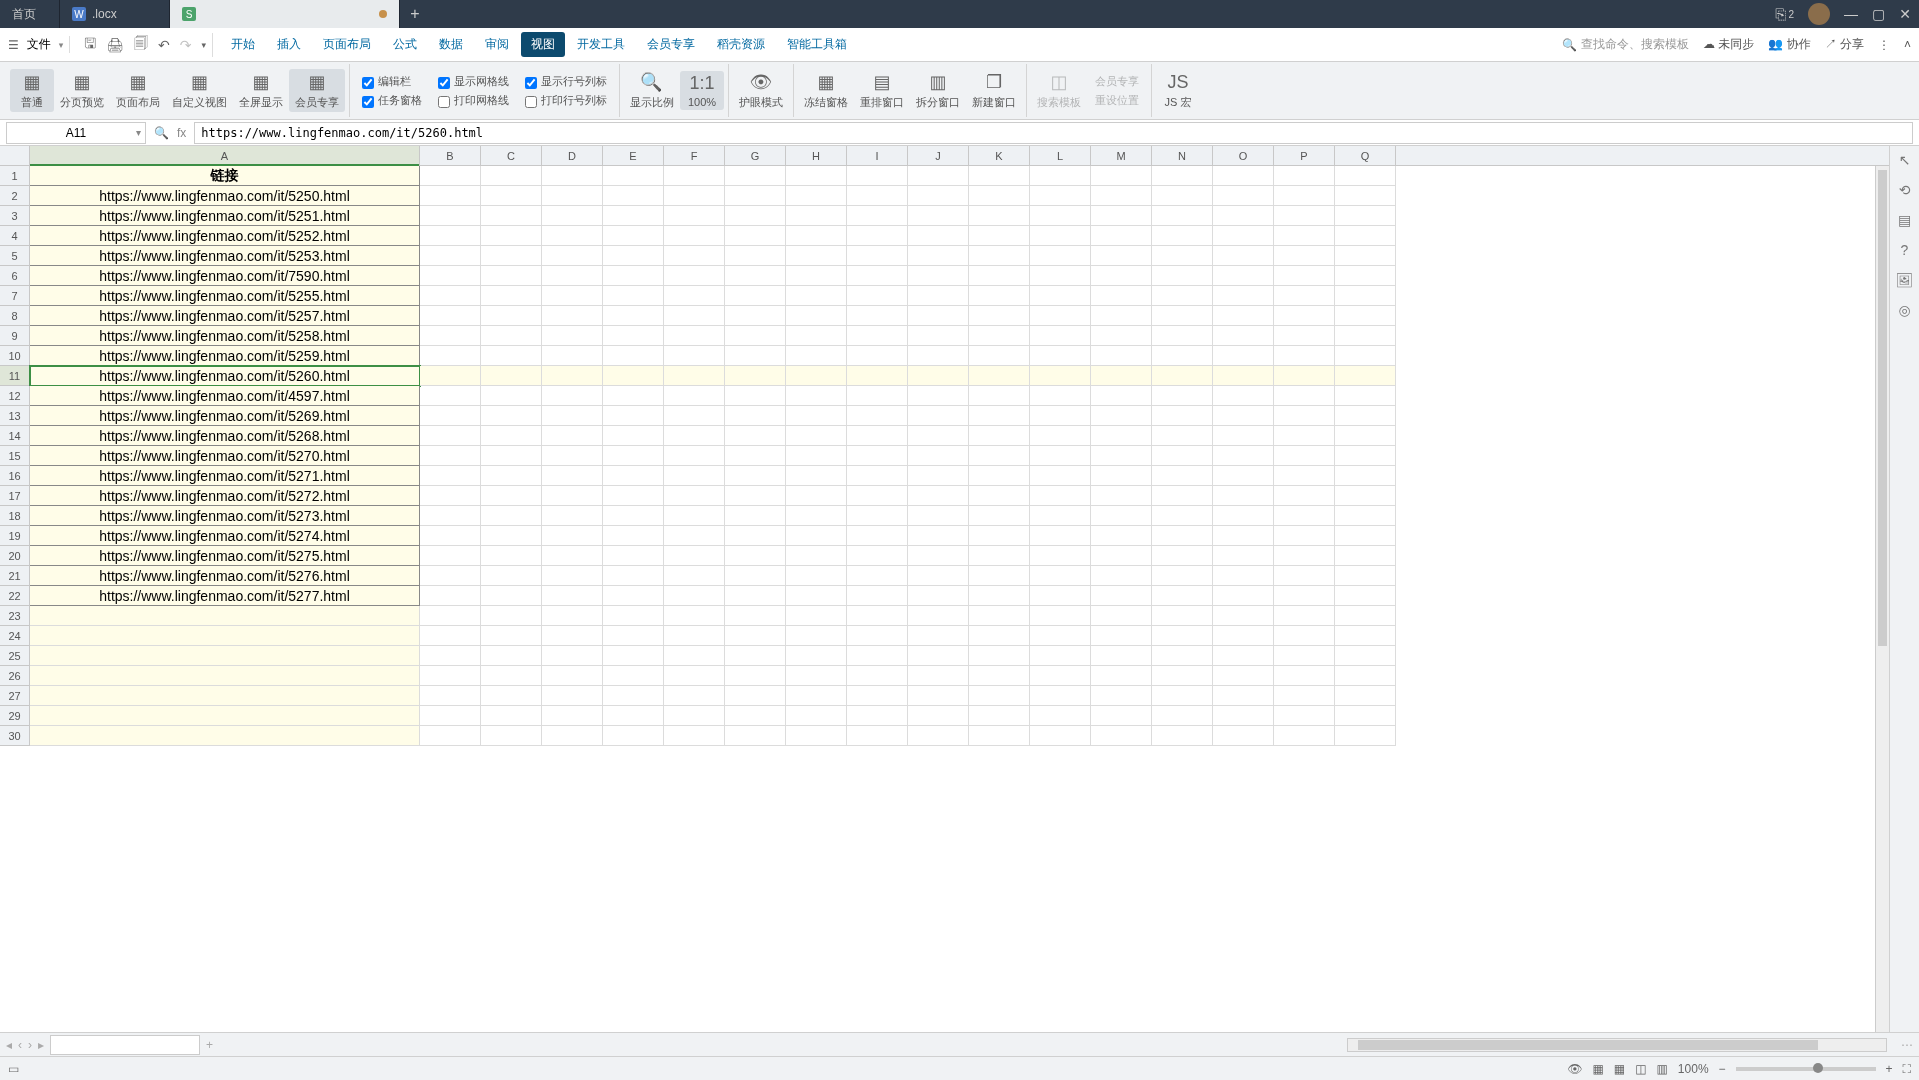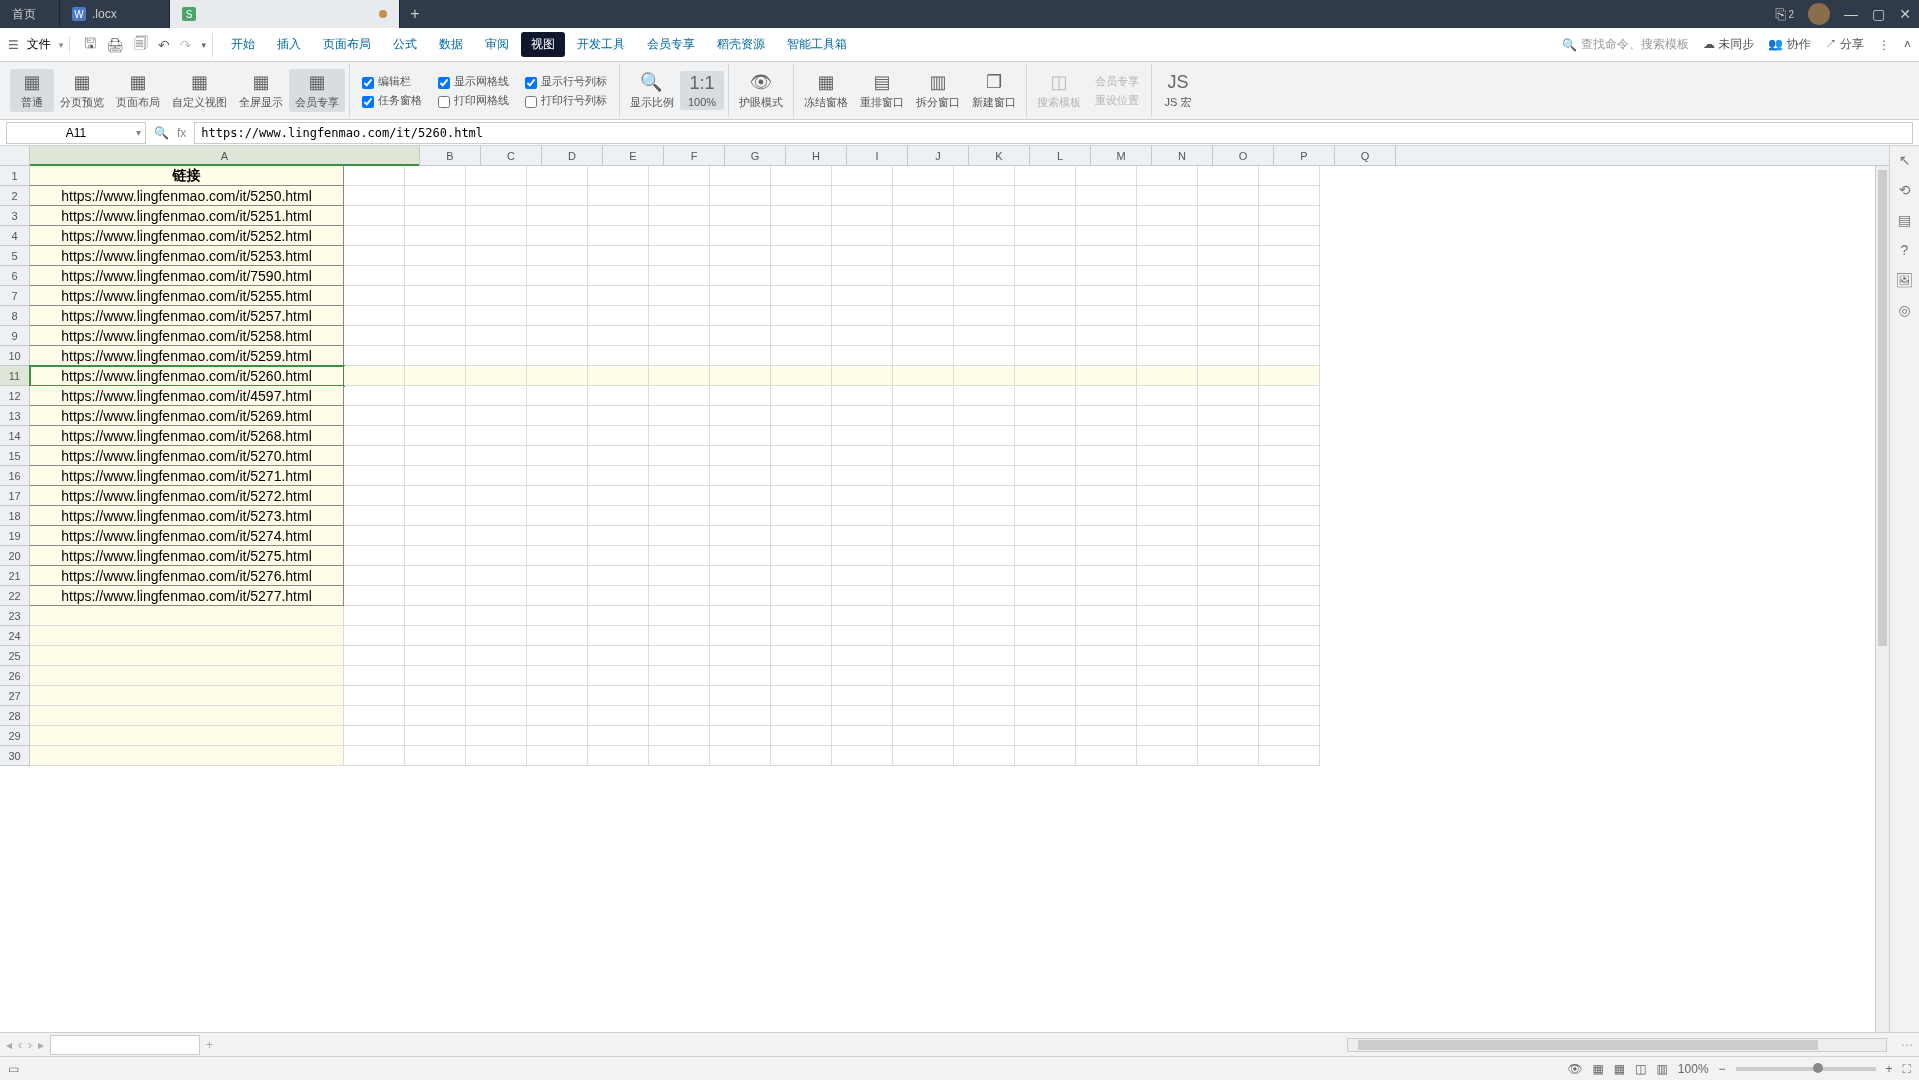--- a/index.html
+++ b/index.html
@@ -14,21 +14,21 @@
 .tab-plus{width:30px;display:flex;align-items:center;justify-content:center;font-size:16px;cursor:pointer}
 .title-right{margin-left:auto;display:flex;align-items:center;gap:14px;padding-right:8px}
 .tbtn{color:#ccc;font-size:14px;cursor:pointer;display:flex;align-items:center;gap:2px}
 .avatar{width:22px;height:22px;border-radius:50%;background:#8a6d4b}
 .menubar{height:34px;background:#fff;display:flex;align-items:center;border-bottom:1px solid #d0d0d0;padding:0 8px;gap:8px}
 .file-menu{display:flex;align-items:center;gap:8px;padding-right:6px;border-right:1px solid #ddd}
 .qat{display:flex;align-items:center;gap:10px;padding:0 6px;border-right:1px solid #ddd}
 .qat span{color:#666;cursor:pointer;font-size:14px}
 .menus{display:flex;align-items:center;gap:2px}
 .menu-item{padding:4px 10px;cursor:pointer;border-radius:3px;color:#0369a1}
-.menu-item.active{background:#0f172a;color:#fff}
+.menu-item.active{background:#0c4a6e;color:#fff}
 .menu-right{margin-left:auto;display:flex;align-items:center;gap:14px;color:#555}
 .search-box{display:flex;align-items:center;gap:4px;color:#999}
 .ribbon{height:58px;background:#f0f2f4;border-bottom:1px solid #d0d0d0;display:flex;align-items:stretch;padding:2px 6px;gap:0}
 .rgroup{display:flex;align-items:center;border-right:1px solid #d4d4d4;padding:0 4px}
 .rbtn{display:flex;flex-direction:column;align-items:center;justify-content:center;padding:2px 6px;cursor:pointer;gap:2px;border-radius:3px;min-width:44px}
 .rbtn.active{background:#d8dde2}
 .ricon{font-size:18px;color:#666}
 .rlabel{font-size:11px;color:#555;white-space:nowrap}
 .rchecks{display:flex;flex-direction:column;justify-content:center;gap:4px;padding:0 8px}
 .rcheck{display:flex;align-items:flex-end;gap:4px;font-size:11px;color:#555}
@@ -44,21 +44,21 @@
 .sheet-main{flex:1;display:flex;flex-direction:column;overflow:hidden;position:relative}
 .col-headers{display:flex;height:20px;background:#eef1f4;border-bottom:1px solid #c8c8c8}
 .corner{width:30px;border-right:1px solid #c8c8c8;background:#eef1f4}
 .ch{border-right:1px solid #c8c8c8;display:flex;align-items:center;justify-content:center;color:#555;font-size:11px}
 .ch.A{width:390px;background:#dfe6d8}
 .ch.std{width:61px}
 .rows{overflow:auto;flex:1;position:relative}
 .row{display:flex;height:20px}
 .rh{width:30px;background:#eef1f4;border-right:1px solid #c8c8c8;border-bottom:1px solid #c8c8c8;display:flex;align-items:center;justify-content:center;color:#555;font-size:11px}
 .cell{border-right:1px solid #dcdcdc;border-bottom:1px solid #dcdcdc;display:flex;align-items:center;padding:0 4px;overflow:hidden;white-space:nowrap}
-.cell.A{width:314px;background:#fffde8;border-right:1px solid #888;border-bottom:1px solid #888;justify-content:center;font-size:14px}
+.cell.A{width:390px;background:#fffde8;border-right:1px solid #888;border-bottom:1px solid #888;justify-content:center;font-size:14px}
 .cell.A.header{font-weight:bold}
 .cell.std{width:61px}
 .row.selected .rh{background:#dfe6d8}
 .row.selected .cell{background:#fffde8}
 .row.selected .cell.A{outline:2px solid #3d8f45;outline-offset:-1px}
 .rightpanel{width:30px;background:#f0f2f4;border-left:1px solid #d0d0d0;display:flex;flex-direction:column;align-items:center;padding-top:6px;gap:14px;color:#777}
 .rightpanel span{cursor:pointer;font-size:14px}
 .sheet-tabs{height:24px;background:#f0f2f4;border-top:1px solid #d0d0d0;display:flex;align-items:center;padding:0 6px;gap:6px}
 .st-nav{color:#aaa;font-size:12px;cursor:pointer}
 .st-tab{height:20px;padding:0 10px;background:#fff;border:1px solid #ccc;display:flex;align-items:center;font-size:11px;cursor:pointer}
@@ -803,40 +803,20 @@
           <div class="cell std"></div>
           <div class="cell std"></div>
           <div class="cell std"></div>
           <div class="cell std"></div>
           <div class="cell std"></div>
           <div class="cell std"></div>
           <div class="cell std"></div>
           <div class="cell std"></div>
         </div>
         <div class="row">
-          <div class="rh">28</div>
-          <div class="cell A" style="border-right: 1px solid rgb(220, 220, 220); border-bottom: 1px solid rgb(220, 220, 220);"></div>
-          <div class="cell std"></div>
-          <div class="cell std"></div>
-          <div class="cell std"></div>
-          <div class="cell std"></div>
-          <div class="cell std"></div>
-          <div class="cell std"></div>
-          <div class="cell std"></div>
-          <div class="cell std"></div>
-          <div class="cell std"></div>
-          <div class="cell std"></div>
-          <div class="cell std"></div>
-          <div class="cell std"></div>
-          <div class="cell std"></div>
-          <div class="cell std"></div>
-          <div class="cell std"></div>
-          <div class="cell std"></div>
-        </div>
-        <div class="row">
           <div class="rh">29</div>
           <div class="cell A" style="border-right: 1px solid rgb(220, 220, 220); border-bottom: 1px solid rgb(220, 220, 220);"></div>
           <div class="cell std"></div>
           <div class="cell std"></div>
           <div class="cell std"></div>
           <div class="cell std"></div>
           <div class="cell std"></div>
           <div class="cell std"></div>
           <div class="cell std"></div>
           <div class="cell std"></div>

